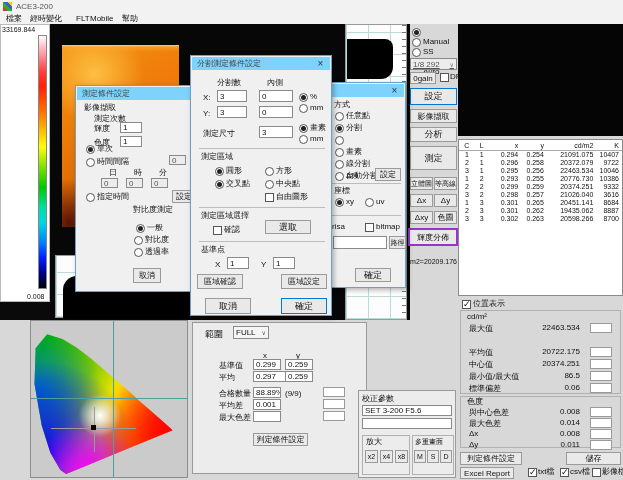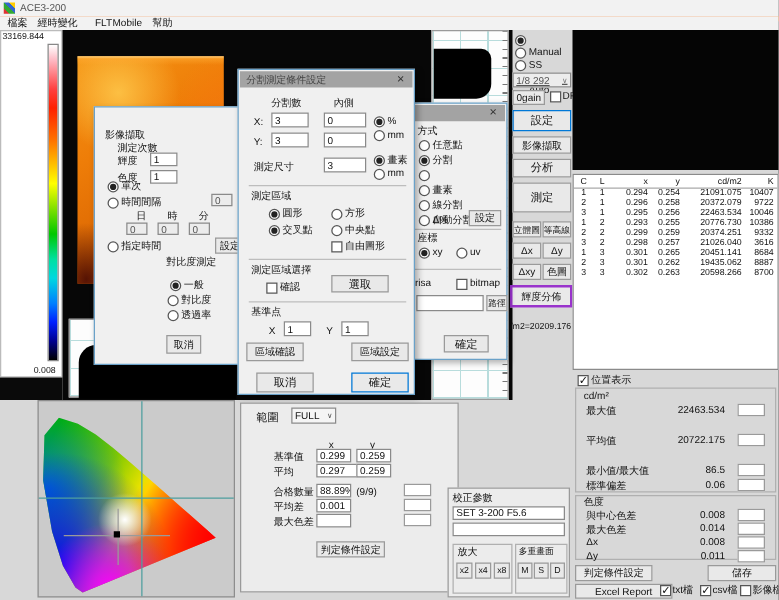--- a/index.html
+++ b/index.html
@@ -16,21 +16,21 @@
   .fld{position:absolute;background:#fff;border:1px solid #8a8a8a;box-sizing:border-box;
        font-size:8px;display:flex;align-items:center;padding:0 2px;overflow:hidden;}
   .fld.dis{background:#ececec;color:#555;}
   .rd{position:absolute;width:9px;height:9px;box-sizing:border-box;border:1px solid #555;
       border-radius:50%;background:#fff;}
   .rd.on::after{content:"";position:absolute;left:1px;top:1px;width:5px;height:5px;border-radius:50%;background:#222;}
   .cb{position:absolute;width:9px;height:9px;box-sizing:border-box;border:1px solid #555;background:#fff;}
   .cb.on::after{content:"✓";position:absolute;left:0px;top:-2px;font-size:9px;color:#111;}
   .dlg{position:absolute;background:#f0f0f0;border:1px solid #6aa1c8;box-sizing:border-box;
        box-shadow:2px 2px 5px rgba(0,0,0,.3);}
-  .dlg-title{position:absolute;left:1px;top:1px;right:1px;height:13px;background:#a3a3a3;}
+  .dlg-title{position:absolute;left:1px;top:1px;right:1px;height:13px;background:#7dd3fc;}
   .xbtn{position:absolute;top:1px;width:15px;height:12px;text-align:center;font-size:10px;line-height:12px;color:#333;}
   .sep{position:absolute;height:1px;background:#bdbdbd;}
   .gbox{position:absolute;border:1px solid #b0b0b0;box-sizing:border-box;}
   .grid{position:absolute;background-color:#fdfdfd;border:1px solid #999;box-sizing:border-box;
         background-image:repeating-linear-gradient(0deg,#b8dcdc 0 1px,transparent 1px 22px),
                          repeating-linear-gradient(90deg,#b8dcdc 0 1px,transparent 1px 22px);}
   .trow{display:flex;font-size:7px;line-height:8px;}
   .tc1{width:16px;text-align:center;}.tc2{width:14px;text-align:center;}
   .tc3{width:30px;text-align:right;}.tc4{width:26px;text-align:right;}
   .tc5{width:50px;text-align:right;}.tc6{width:26px;text-align:right;padding-right:3px;}
@@ -221,20 +221,25 @@
       <div class="statrow" style="top:12px;">
           <span class="statlbl">最大值</span>
           <span class="statval">22463.534</span>
           <span class="statbox"></span>
         </div>
       <div class="statrow" style="top:36px;">
           <span class="statlbl">平均值</span>
           <span class="statval">20722.175</span>
           <span class="statbox"></span>
         </div>
+      <div class="statrow" style="top:48px;">
+          <span class="statlbl">中心值</span>
+          <span class="statval">20374.251</span>
+          <span class="statbox"></span>
+        </div>
       <div class="statrow" style="top:60px;">
           <span class="statlbl">最小值/最大值</span>
           <span class="statval">86.5</span>
           <span class="statbox"></span>
         </div>
       <div class="statrow" style="top:72px;">
           <span class="statlbl">標準偏差</span>
           <span class="statval">0.06</span>
           <span class="statbox"></span>
         </div>
@@ -257,21 +262,21 @@
           <span class="statbox"></span>
         </div>
       <div class="statrow" style="top:43px;">
           <span class="statlbl">Δy</span>
           <span class="statval">0.011</span>
           <span class="statbox"></span>
         </div>
     </div>
     <div class="btn" style="left:2px;top:154px;width:62px;height:13px;font-size:8px;">判定條件設定</div>
     <div class="btn" style="left:108px;top:154px;width:55px;height:13px;font-size:8px;">儲存</div>
-    <div class="btn" style="left:2px;top:169px;width:78px;height:12px;font-size:8px;text-align:right;">Excel Report</div>
+    <div class="btn" style="left:2px;top:169px;width:54px;height:12px;font-size:8px;text-align:right;">Excel Report</div>
     <div class="cb on" style="left:70px;top:170px;"></div>
     <div class="lbl sm" style="left:80px;top:169px;">txt檔</div>
     <div class="cb on" style="left:102px;top:170px;"></div>
     <div class="lbl sm" style="left:112px;top:169px;">csv檔</div>
     <div class="cb" style="left:134px;top:170px;"></div>
     <div class="lbl sm" style="left:144px;top:169px;">影像檔</div>
   </div>
 
   <div class="abs" style="left:192px;top:322px;width:175px;height:152px;background:#ececec;border:1px solid #9a9a9a;box-sizing:border-box;">
     <div class="lbl" style="left:12px;top:6px;">範圍</div>
@@ -328,20 +333,23 @@
     </div>
     <div class="gbox" style="left:53px;top:44px;width:42px;height:40px;">
       <div class="lbl sm" style="left:2px;top:1px;font-size:7px;">多重畫面</div>
       <div class="btn" style="left:1px;top:14px;width:12px;height:13px;font-size:7px;">M</div>
       <div class="btn" style="left:14px;top:14px;width:12px;height:13px;font-size:7px;">S</div>
       <div class="btn" style="left:27px;top:14px;width:12px;height:13px;font-size:7px;">D</div>
     </div>
   </div>
 
   <div class="dlg" style="left:75px;top:85px;width:123px;height:207px;z-index:5;">
+    <div class="dlg-title">
+      <span class="lbl sm" style="left:5px;top:2px;color:#444;">測定條件設定</span>
+    </div>
     <div class="lbl sm" style="left:8px;top:17px;">影像擷取</div>
     <div class="lbl sm" style="left:18px;top:28px;">測定次數</div>
     <div class="lbl sm" style="left:18px;top:38px;">輝度</div>
     <div class="fld" style="left:44px;top:36px;width:22px;height:11px;">
         <span>1</span>
       </div>
     <div class="lbl sm" style="left:18px;top:52px;">色度</div>
     <div class="fld" style="left:44px;top:50px;width:22px;height:11px;">
         <span>1</span>
       </div>

